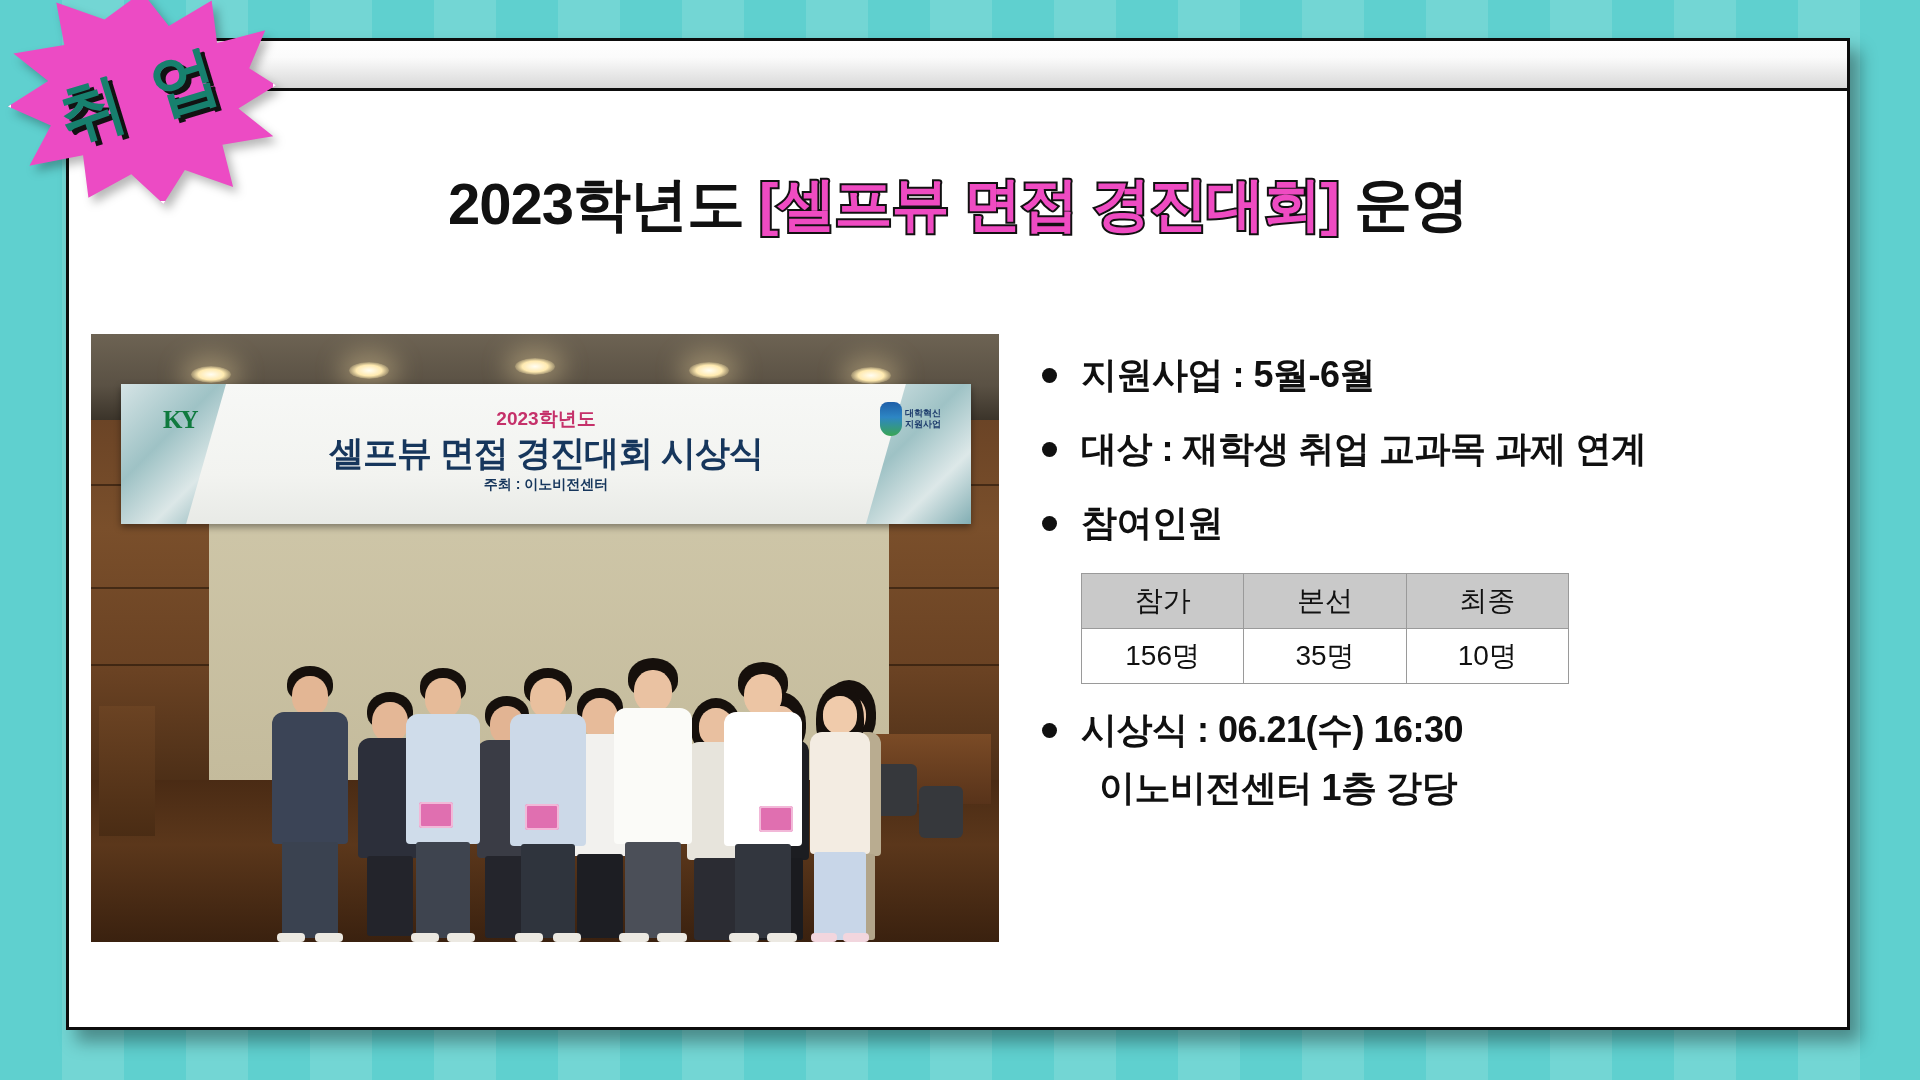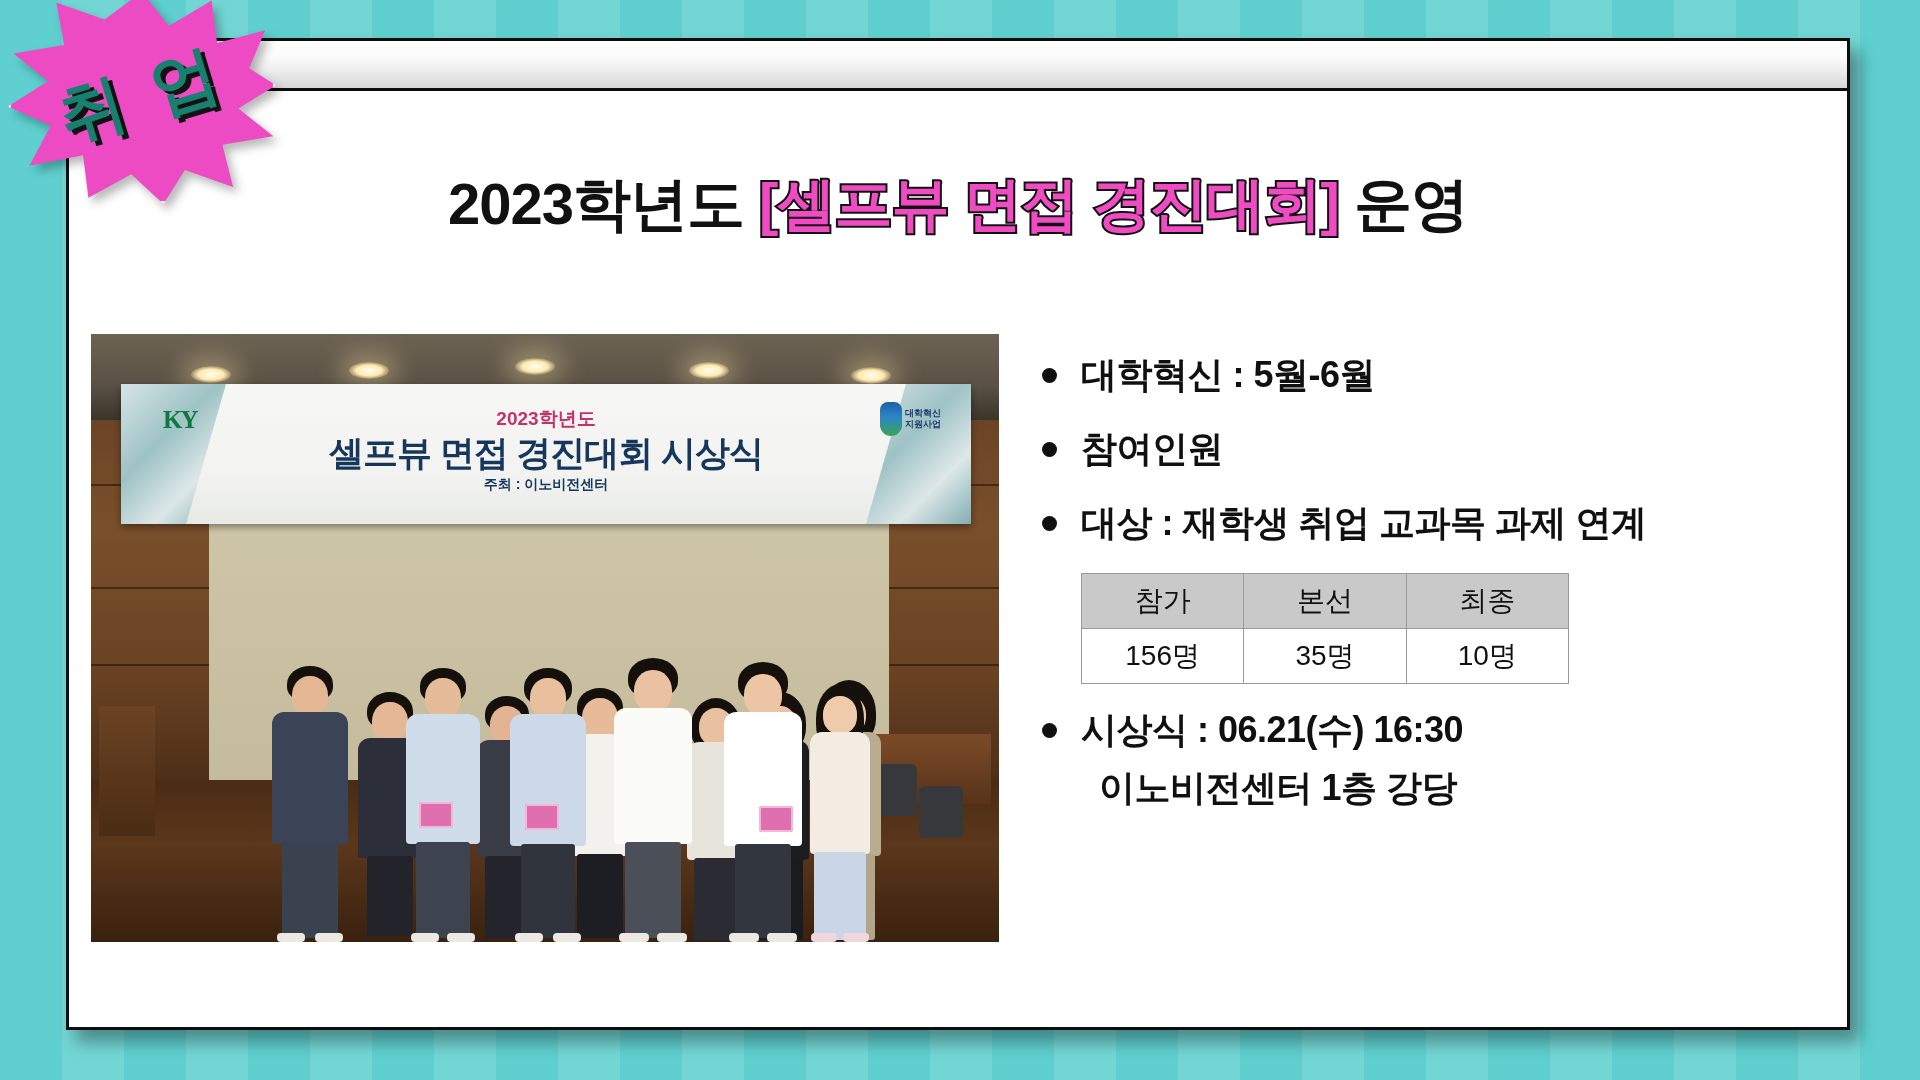--- a/index.html
+++ b/index.html
@@ -339,23 +339,23 @@
           <div class="p-body" style="top:82px;width:60px;height:122px;background:#f3ece2;"></div>
           <div class="p-legs" style="top:202px;width:52px;height:88px;background:#c8d6e8;"></div>
           <div class="p-shoe" style="left:4px;width:26px;background:#f2d6de;"></div>
           <div class="p-shoe" style="right:4px;width:26px;background:#f2d6de;"></div>
         </div>
       </div>
     </div>
 
     <div class="content">
       <ul class="bullets">
-        <li>대학혁신 : 5월-6월</li>
+        <li>지원사업 : 5월-6월</li>
+        <li>대상 : 재학생 취업 교과목 과제 연계</li>
         <li>참여인원</li>
-        <li>대상 : 재학생 취업 교과목 과제 연계</li>
       </ul>
 
       <table class="count-table">
         <tbody>
             <tr>
           <th>참가</th>
           <th>본선</th>
           <th>최종</th>
         </tr>
         <tr>

